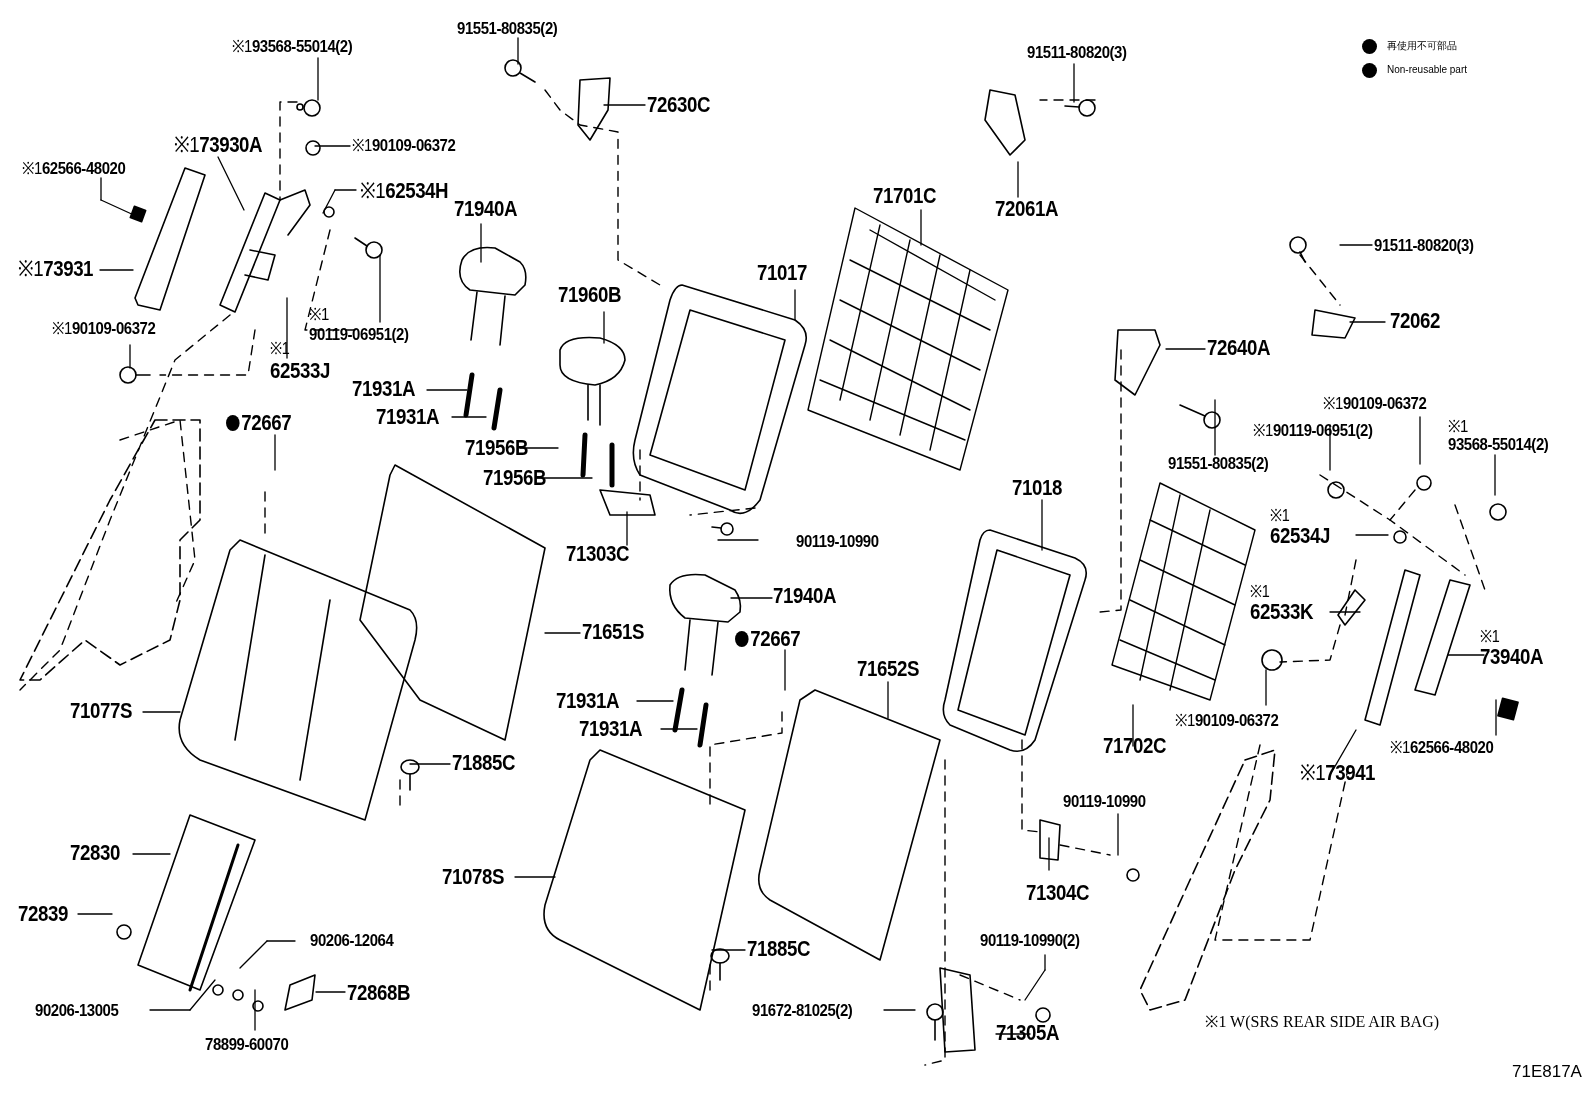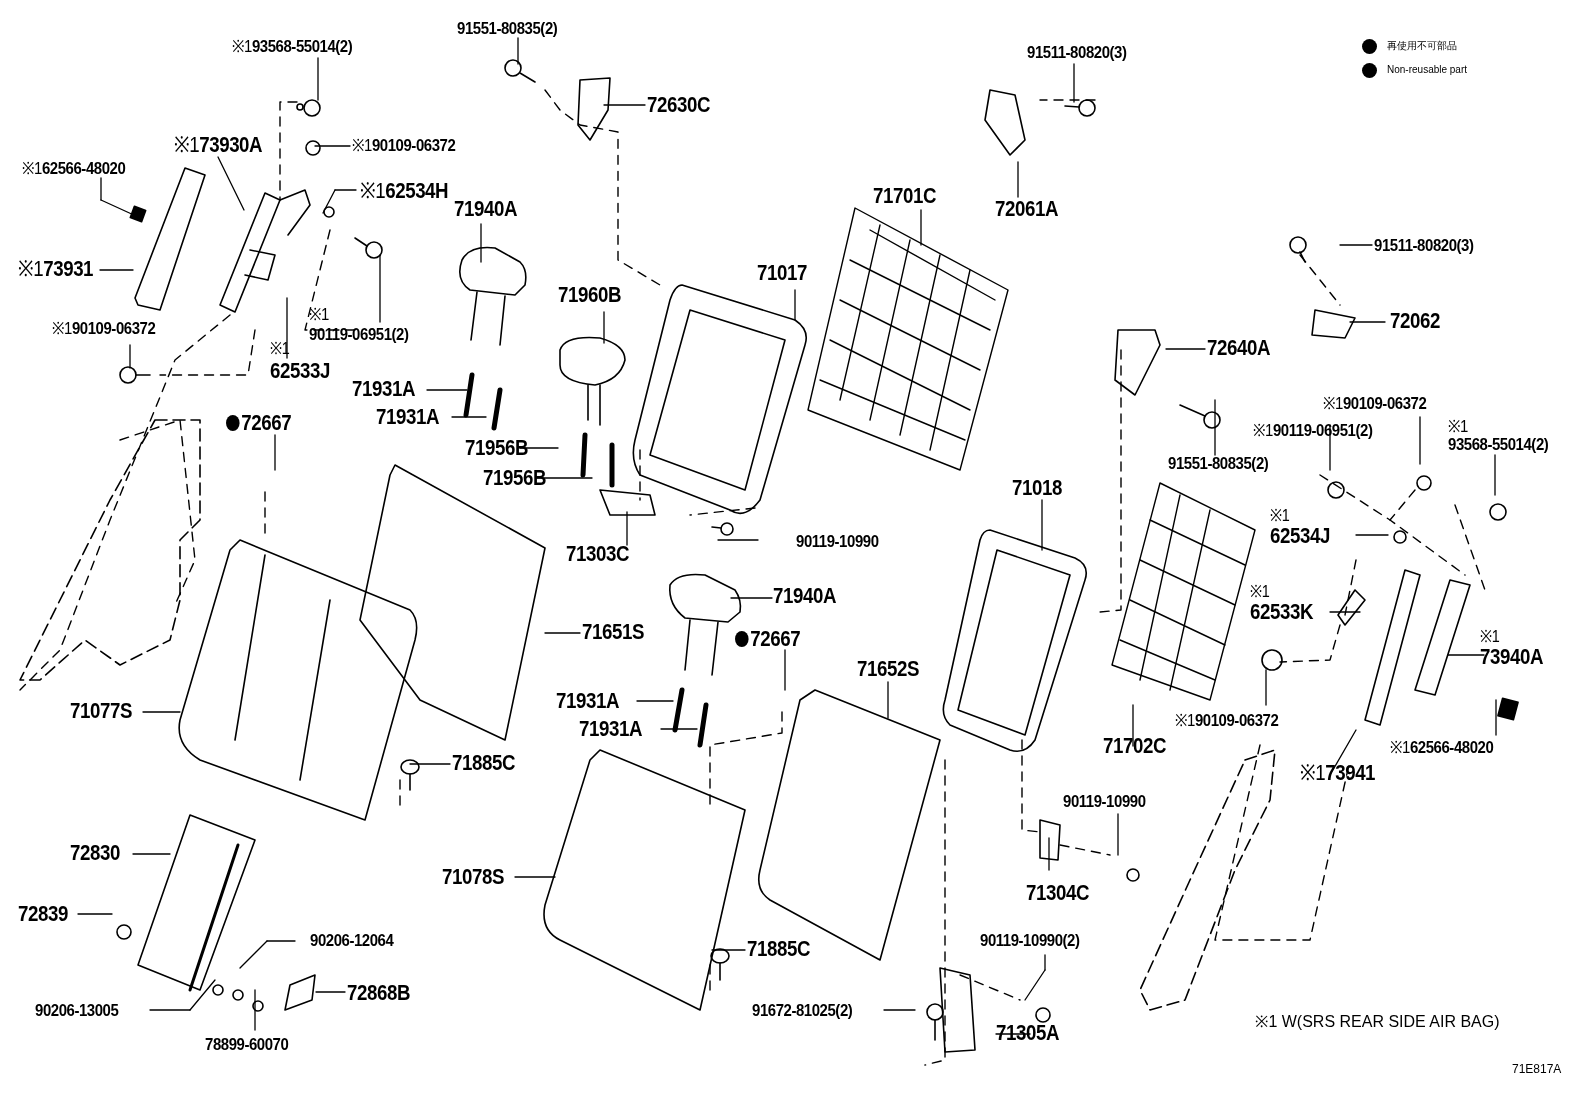--- a/index.html
+++ b/index.html
@@ -9,22 +9,22 @@
   svg.art { position:absolute; left:0; top:0; width:1592px; height:1099px; }
   .lbl { position:absolute; white-space:nowrap; font-family:"Liberation Sans Narrow","Liberation Sans", sans-serif;
          font-weight:bold; color:#000; line-height:1; letter-spacing:-0.5px; }
   .big { font-size:22px; transform:scaleX(0.85); transform-origin:left top; }
   .med { font-size:17px; transform:scaleX(0.88); transform-origin:left top; }
   .mark { font-weight:normal; }
   .dot { display:inline-block; width:16px; height:16px; border-radius:50%; background:#000; vertical-align:-1px; margin-right:2px; }
   .legend { position:absolute; left:1362px; top:34px; font-size:10px; line-height:24px; }
   .legend .row { display:flex; align-items:center; }
   .legend .dot { width:15px; height:15px; margin-right:10px; }
-  .note { position:absolute; left:1255px; top:1010px; font-size:16px; letter-spacing:0; }
-  .code { position:absolute; left:1512px; top:1062px; font-size:12px; letter-spacing:0; }
+  .note { position:absolute; left:1205px; top:1010px; font-size:16px; letter-spacing:0;font-family:Liberation Serif, serif; }
+  .code { position:absolute; left:1512px; top:1062px; font-size:17px; letter-spacing:0; }
 </style>
 </head>
 <body>
 
 <div id="stage">
 
 <svg class="art" viewBox="0 0 1592 1099" fill="none" stroke="#000" stroke-width="1.6" stroke-linejoin="round" stroke-linecap="round">
 
   <g stroke-width="1.3">
     <line x1="318" y1="58" x2="318" y2="100"></line>

